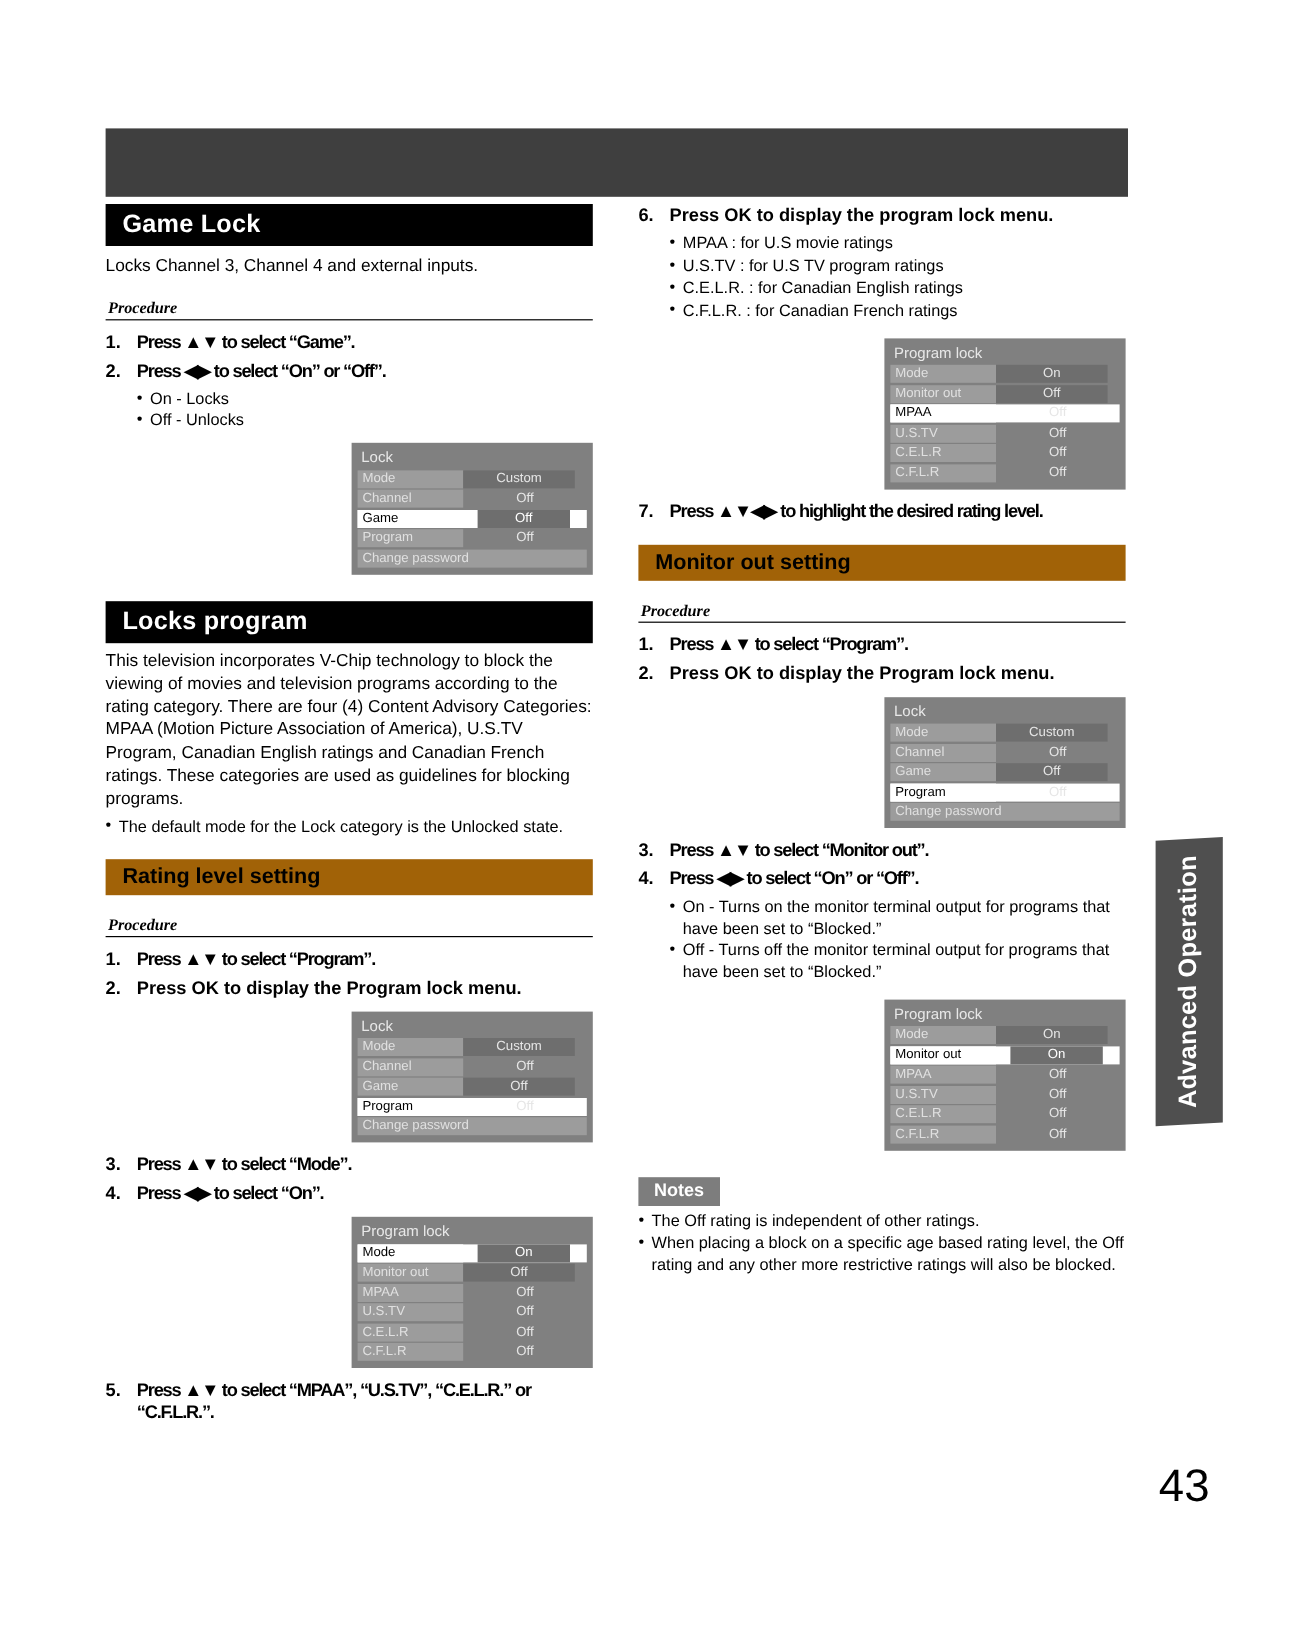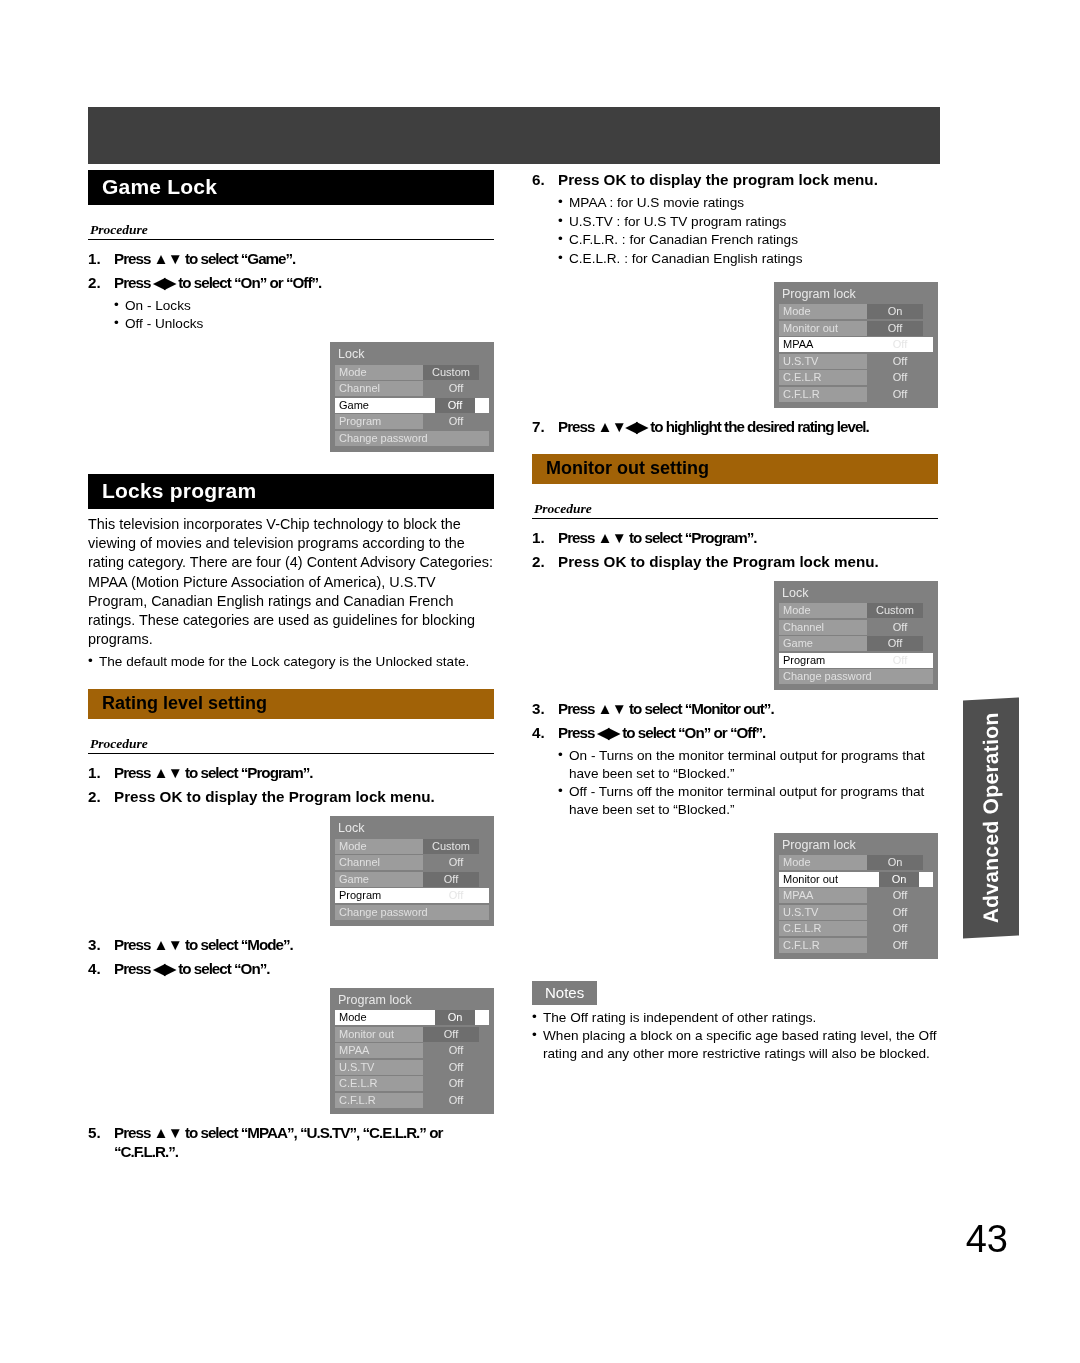--- a/index.html
+++ b/index.html
@@ -117,21 +117,21 @@
     top: -1px;
   }
   ul.bullets.tight > li { margin-bottom: 0; }
   ul.bullets.flush { padding-left: 0; }
   ul.bullets.indent2 { padding-left: 26px; }
 
   
   .osd {
     background: #808080;
     padding: 4px 5px 6px 5px;
-    width: 164px;
+    width: 201px;
     box-sizing: border-box;
     font-size: 11px;
     position: relative;
   }
   .osd .osd-title {
     color: #e8e8e8;
     font-size: 12.5px;
     padding: 2px 0 4px 3px;
     line-height: 1;
   }
@@ -183,21 +183,21 @@
     color: #ffffff;
     margin: 0 14px 0 12px;
   }
 
   
   .notes-tag {
     display: inline-block;
     background: #7d7d7d;
     color: #ffffff;
     font-size: 15px;
-    font-weight: normal;
+    font-weight: bold;
     padding: 3px 13px 4px 13px;
   }
   .notes-body {
     font-size: 13.6px;
     line-height: 1.33;
     margin-top: 6px;
   }
 
   
   .side-tab {
@@ -241,20 +241,21 @@
   .right-align-osd { display: flex; justify-content: flex-end; }
 </style>
 </head>
 <body>
 
 <div class="top-banner"></div>
 
 <div class="col col-left">
 
   <div class="sec-head-dark">Game Lock</div>
+  <p class="intro">Locks Channel 3, Channel 4 and external inputs.</p>
   <div class="procedure">Procedure</div>
 
   <ol class="steps">
     <li>
       <span class="num">1.</span>
       <span class="arrows">Press ▲▼ to select “Game”.</span>
     </li>
     <li>
       <span class="num">2.</span>
       <span class="arrows">Press ◀▶ to select “On” or “Off”.</span>
@@ -390,22 +391,22 @@
   <ol class="steps" style="margin-top:0">
     <li>
       <span class="num">6.</span>
       <span>Press OK to display the program lock menu.</span>
     </li>
   </ol>
 
   <ul class="bullets indent2">
     <li>MPAA : for U.S movie ratings</li>
     <li>U.S.TV : for U.S TV program ratings</li>
+    <li>C.E.L.R. : for Canadian English ratings</li>
     <li>C.F.L.R. : for Canadian French ratings</li>
-    <li>C.E.L.R. : for Canadian English ratings</li>
   </ul>
 
   <div class="right-align-osd mt14">
     <div class="osd">
       <div class="osd-title">Program lock</div>
       <div class="osd-row">
         <div class="osd-label">Mode</div>
         <div class="osd-value boxed">On</div>
       </div>
       <div class="osd-row">

